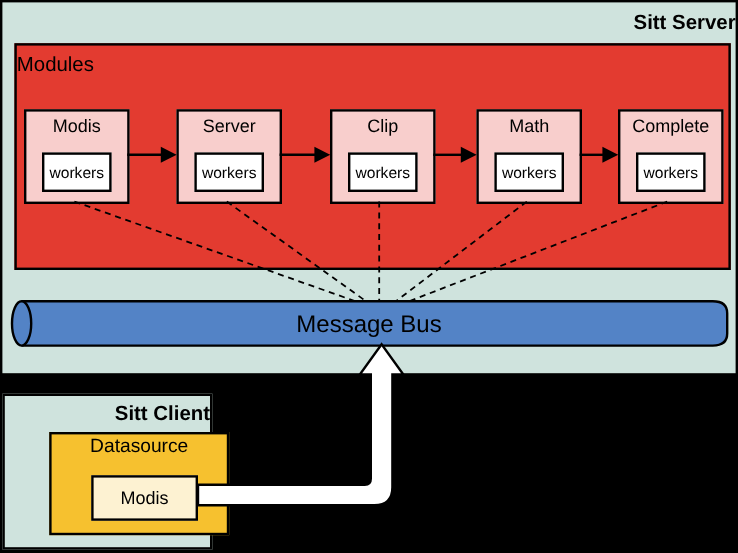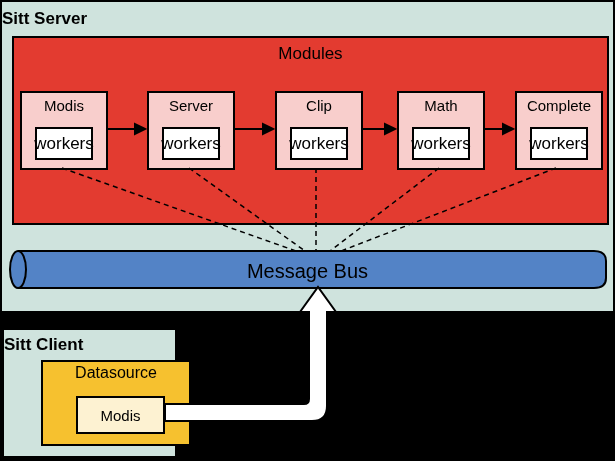--- a/index.html
+++ b/index.html
@@ -12,26 +12,25 @@
     background: #000;
     overflow: hidden;
   }
   .abs { position: absolute; }
   .panel-teal { background: #cfe3dd; }
   .bordered { border: 2px solid #000; }
   .title-bold {
     font-size: 17px;
     font-weight: bold;
     color: #000;
-    text-align: left;
+    text-align: right;
   }
   .title-reg {
     font-size: 17px;
     color: #000;
-    text-align: center;
   }
   #server-box { left: 2px; top: 2px; width: 611px; height: 309px; }
   #server-title { left: 0; top: 7px; width: 100%; }
   #modules-box {
     left: 10px; top: 34px; width: 597px; height: 189px;
     background: #e33b30;
   }
   #modules-title { left: 0; top: 6px; width: 100%; }
   .module-box {
     position: absolute;
@@ -48,21 +47,21 @@
     color: #000;
     text-align: center;
   }
   .workers-box {
     position: absolute;
     left: 13px; top: 34px;
     width: 58px; height: 33px;
     background: #fff;
     border: 2px solid #000;
     display: flex; align-items: center; justify-content: center;
-    font-size: 17px;
+    font-size: 13px;
     color: #000;
   }
   #m0 { left: 6px; }
   #m1 { left: 133px; }
   #m2 { left: 261px; }
   #m3 { left: 383px; }
   #m4 { left: 501px; }
   #bus-label {
     left: 0; top: 260px; width: 615px;
     font-size: 20px; color: #000; text-align: center;

